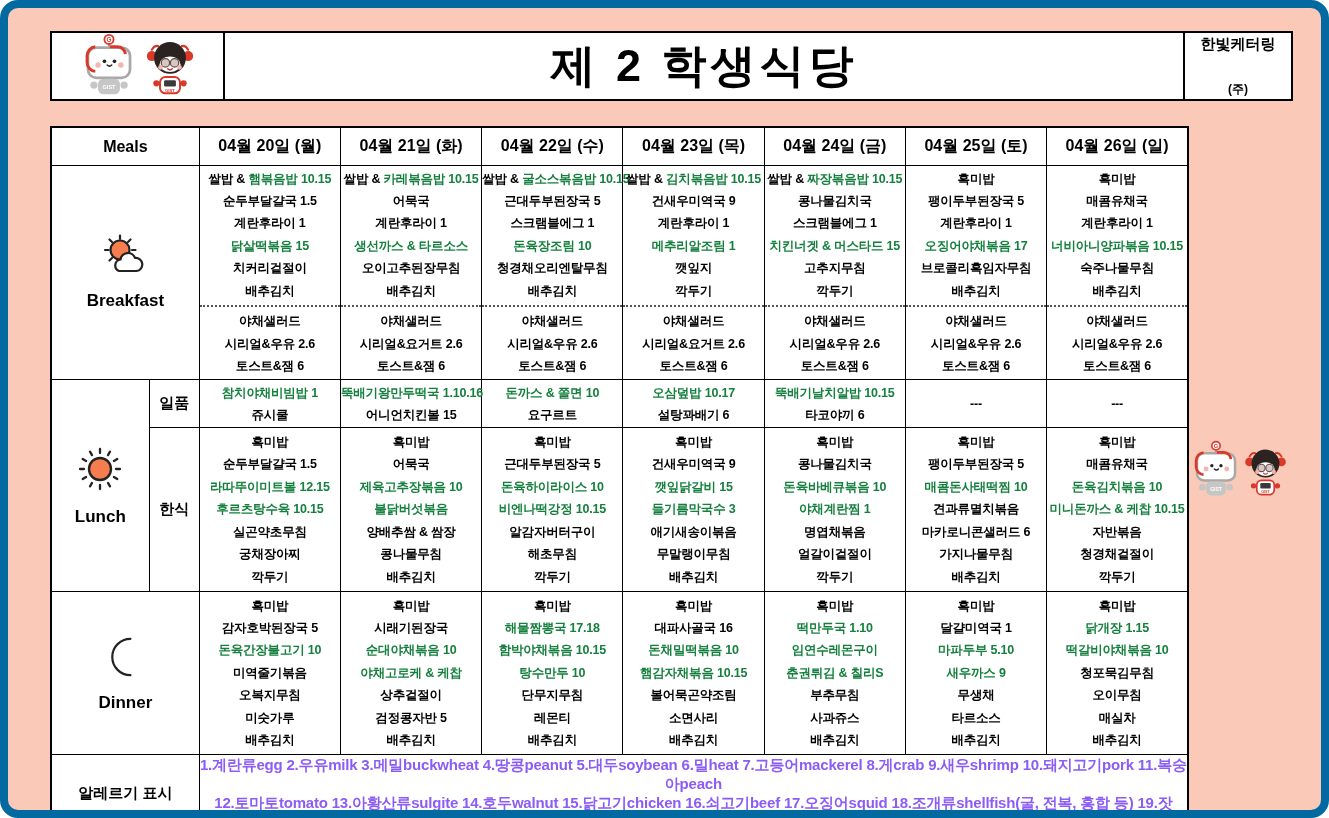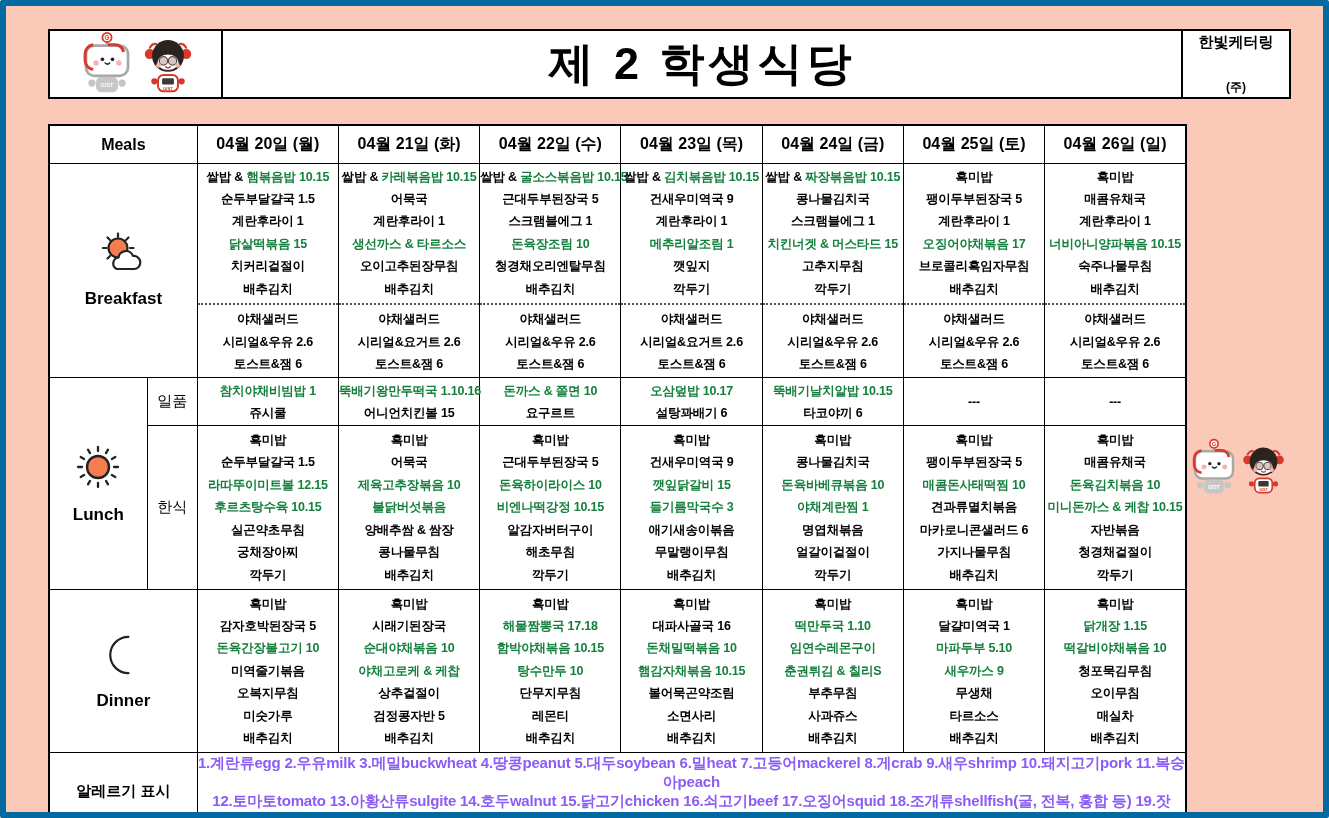--- a/index.html
+++ b/index.html
@@ -1,18 +1,18 @@
 <!DOCTYPE html>
 <html><head>
 <meta charset="utf-8">
 <style>
   html,body{margin:0;padding:0;background:#fff;}
   .page{
     position:relative;width:1329px;height:818px;box-sizing:border-box;
-    background:#fbc9b7;border:6px solid #0369a1;border-radius:2px;overflow:hidden;
+    background:#fbc9b7;border:8px solid #0369a1;border-radius:18px;overflow:hidden;
     font-family:"Liberation Sans","DejaVu Sans",sans-serif;color:#000;
   }
   
   .header-bar{
     position:absolute;left:42px;top:23px;width:1243px;height:70px;
     background:#fff;border:2px solid #000;display:flex;box-sizing:border-box;
   }
   .logo-cell{width:171px;display:flex;align-items:flex-end;justify-content:center;gap:8px;
     box-sizing:border-box;padding-bottom:2px;}
   .title-cell{flex:1;display:flex;align-items:center;justify-content:center;
@@ -30,21 +30,21 @@
   .menu-table th,.menu-table td{border:1.5px solid #000;padding:0;text-align:center;vertical-align:middle;}
   .c-icon{width:98px}.c-sub{width:50px}.c-day{width:141px}
   .hd-row th{height:37px;font-size:16px;font-weight:bold;}
   .bf-row td{height:213px;}
   .il-row td{height:47px;}
   .ha-row td{height:163px;}
   .di-row td{height:162px;}
   .al-row td{height:46px;}
   .meal-label{display:flex;flex-direction:column;align-items:center;gap:13px;
     font-weight:bold;font-size:17px;justify-content:flex-end;}
-  .sub-cell{font-weight:normal;font-size:15px;}
+  .sub-cell{font-weight:bold;font-size:15px;}
   .menu-cell{font-weight:bold;font-size:12.5px;letter-spacing:-0.2px;}
   .mline{line-height:22.4px;white-space:nowrap;}
   .il-row .mline{line-height:22px;}
   .red{color:#15803d;}
   .dotline{border-top:2px dotted #555;height:0;margin:3px 0;}
   .allergy-label{font-weight:bold;font-size:15px;}
   .allergy-content{font-weight:bold;font-size:15px;color:#8b5cf6;line-height:19px;letter-spacing:-0.2px;}
   
   .footer-note{position:absolute;left:42px;top:790px;width:1139px;text-align:center;
     font-weight:bold;font-size:15px;margin-top:34px;}

